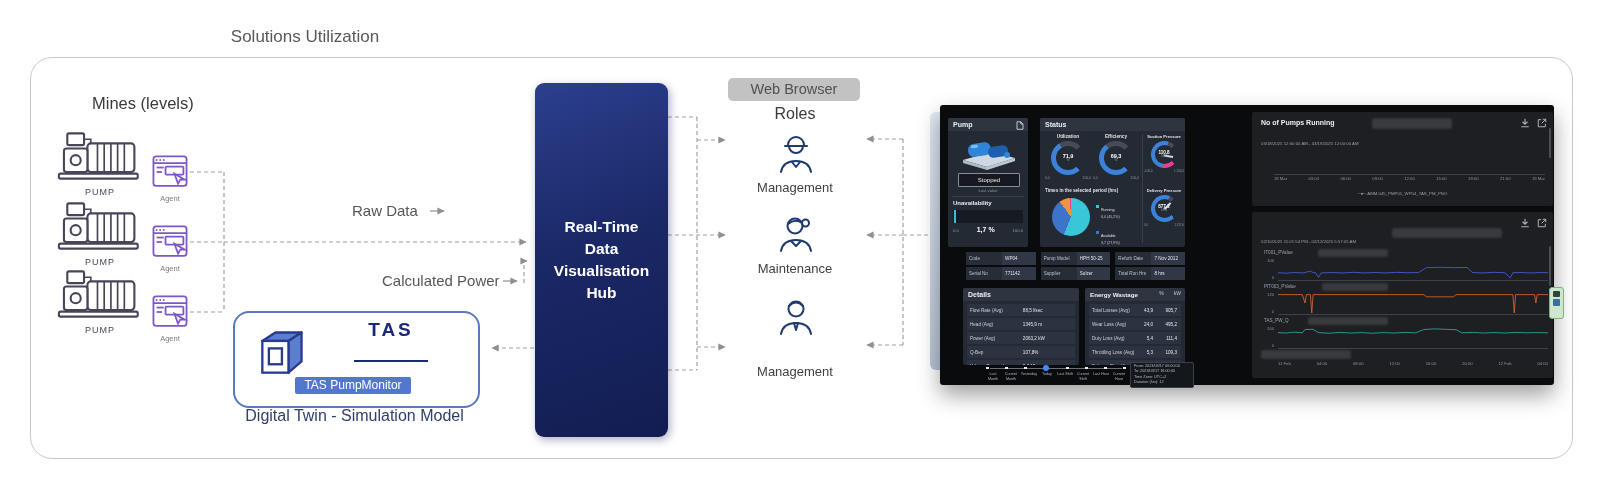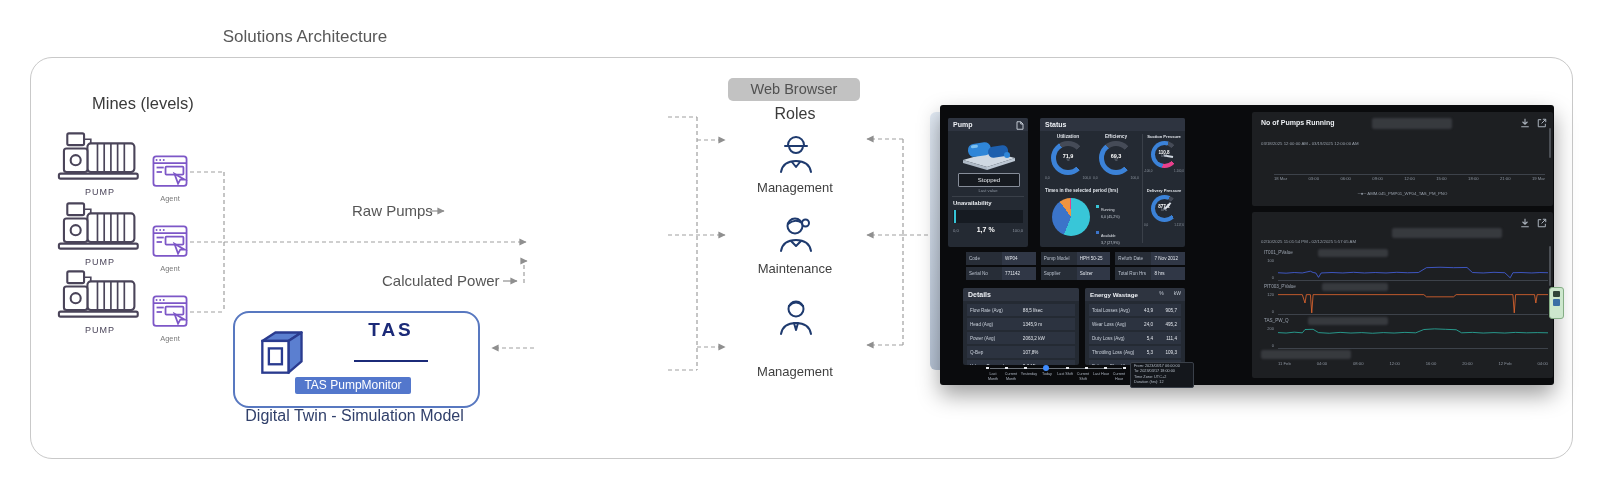--- a/index.html
+++ b/index.html
@@ -113,21 +113,21 @@
   .green-badge{position:absolute;left:1549px;top:287px;width:13px;height:30px;background:#cde7cd;border:1px solid #84ad85;border-radius:3px;}
   .green-badge i{display:block;width:7px;height:6px;background:#31443a;margin:3px auto 2px auto;border-radius:1px;}
   .green-badge em{display:block;width:7px;height:7px;background:#3b6ea5;margin:0 auto;border-radius:1px;}
   svg.icon-btn{cursor:pointer;}
 </style>
 </head>
 <body>
 
 <div class="stage">
 
-  <div class="sec-title" style="left:170px;">Solutions Architecture</div>
+  <div class="sec-title" style="left:170px;">Solutions Utilization</div>
 
   <div class="frame"></div>
 
   <svg class="abs" style="left:0;top:0;" width="1605" height="489">
     <defs>
       <marker id="arr" markerWidth="8" markerHeight="8" refX="5.5" refY="3" orient="auto">
         <path d="M0,0 L6,3 L0,6 z" fill="#8f8f8f"></path>
       </marker>
     </defs>
     <g fill="none" stroke="#9f9f9f" stroke-width="1.2" stroke-dasharray="4 3">
@@ -240,37 +240,43 @@
         <rect x="15" y="13" width="20" height="9" rx="1"></rect>
           <path d="M25,21 l4,11 2.5,-4.5 5,0 z"></path>
         </g>
       <circle cx="5" cy="5.5" r="1.1" fill="#7d57c7"></circle>
         <circle cx="9" cy="5.5" r="1.1" fill="#7d57c7"></circle>
         <circle cx="13" cy="5.5" r="1.1" fill="#7d57c7"></circle>
     </svg>
     <div class="agent-label">Agent</div>
   </div>
 
-  <div class="flow-label" style="left:352px;top:202px;">Raw Pumps</div>
+  <div class="flow-label" style="left:352px;top:202px;">Raw Data</div>
   <div class="flow-label" style="left:382px;top:272px;">Calculated Power</div>
 
   <div class="tas-box">
     <svg class="tas-logo" viewBox="0 0 60 60">
       <polygon points="10,16 24,7 52,7 38,16" fill="#5b7fd0" stroke="#2a3b8f" stroke-width="2.5" stroke-linejoin="round"></polygon>
       <polygon points="52,7 52,38 38,50 38,16" fill="#5b7fd0" stroke="#2a3b8f" stroke-width="2.5" stroke-linejoin="round"></polygon>
       <rect x="10" y="16" width="28" height="34" fill="#fff" stroke="#2a3b8f" stroke-width="2.5"></rect>
       <rect x="17" y="24" width="14" height="17" fill="#fff" stroke="#2a3b8f" stroke-width="2.5"></rect>
     </svg>
     <div class="tas-text">
       <span class="tas-top">TAS</span>
     </div>
     <div class="tas-badge">TAS PumpMonitor</div>
   </div>
   <div class="tas-caption">Digital Twin - Simulation Model</div>
 
+  <div class="hub">
+    <div>Real-Time</div>
+    <div>Data</div>
+    <div>Visualisation</div>
+    <div>Hub</div>
+  </div>
 
   <div class="pill">Web Browser</div>
   <div class="roles-heading">Roles</div>
 
   <svg class="role-icon" style="top:134px;" viewBox="0 0 44 44">
     <g fill="none" stroke="#1e3a6e" stroke-width="2" stroke-linecap="round" stroke-linejoin="round">
       <path d="M14,11 a8,8 0 0 1 16,0"></path>
         <path d="M11,12 h22"></path>
         <path d="M15,12 a7,7 0 0 0 14,0"></path>
       <path d="M7,38 q2,-11 15,-11 q13,0 15,11"></path>

